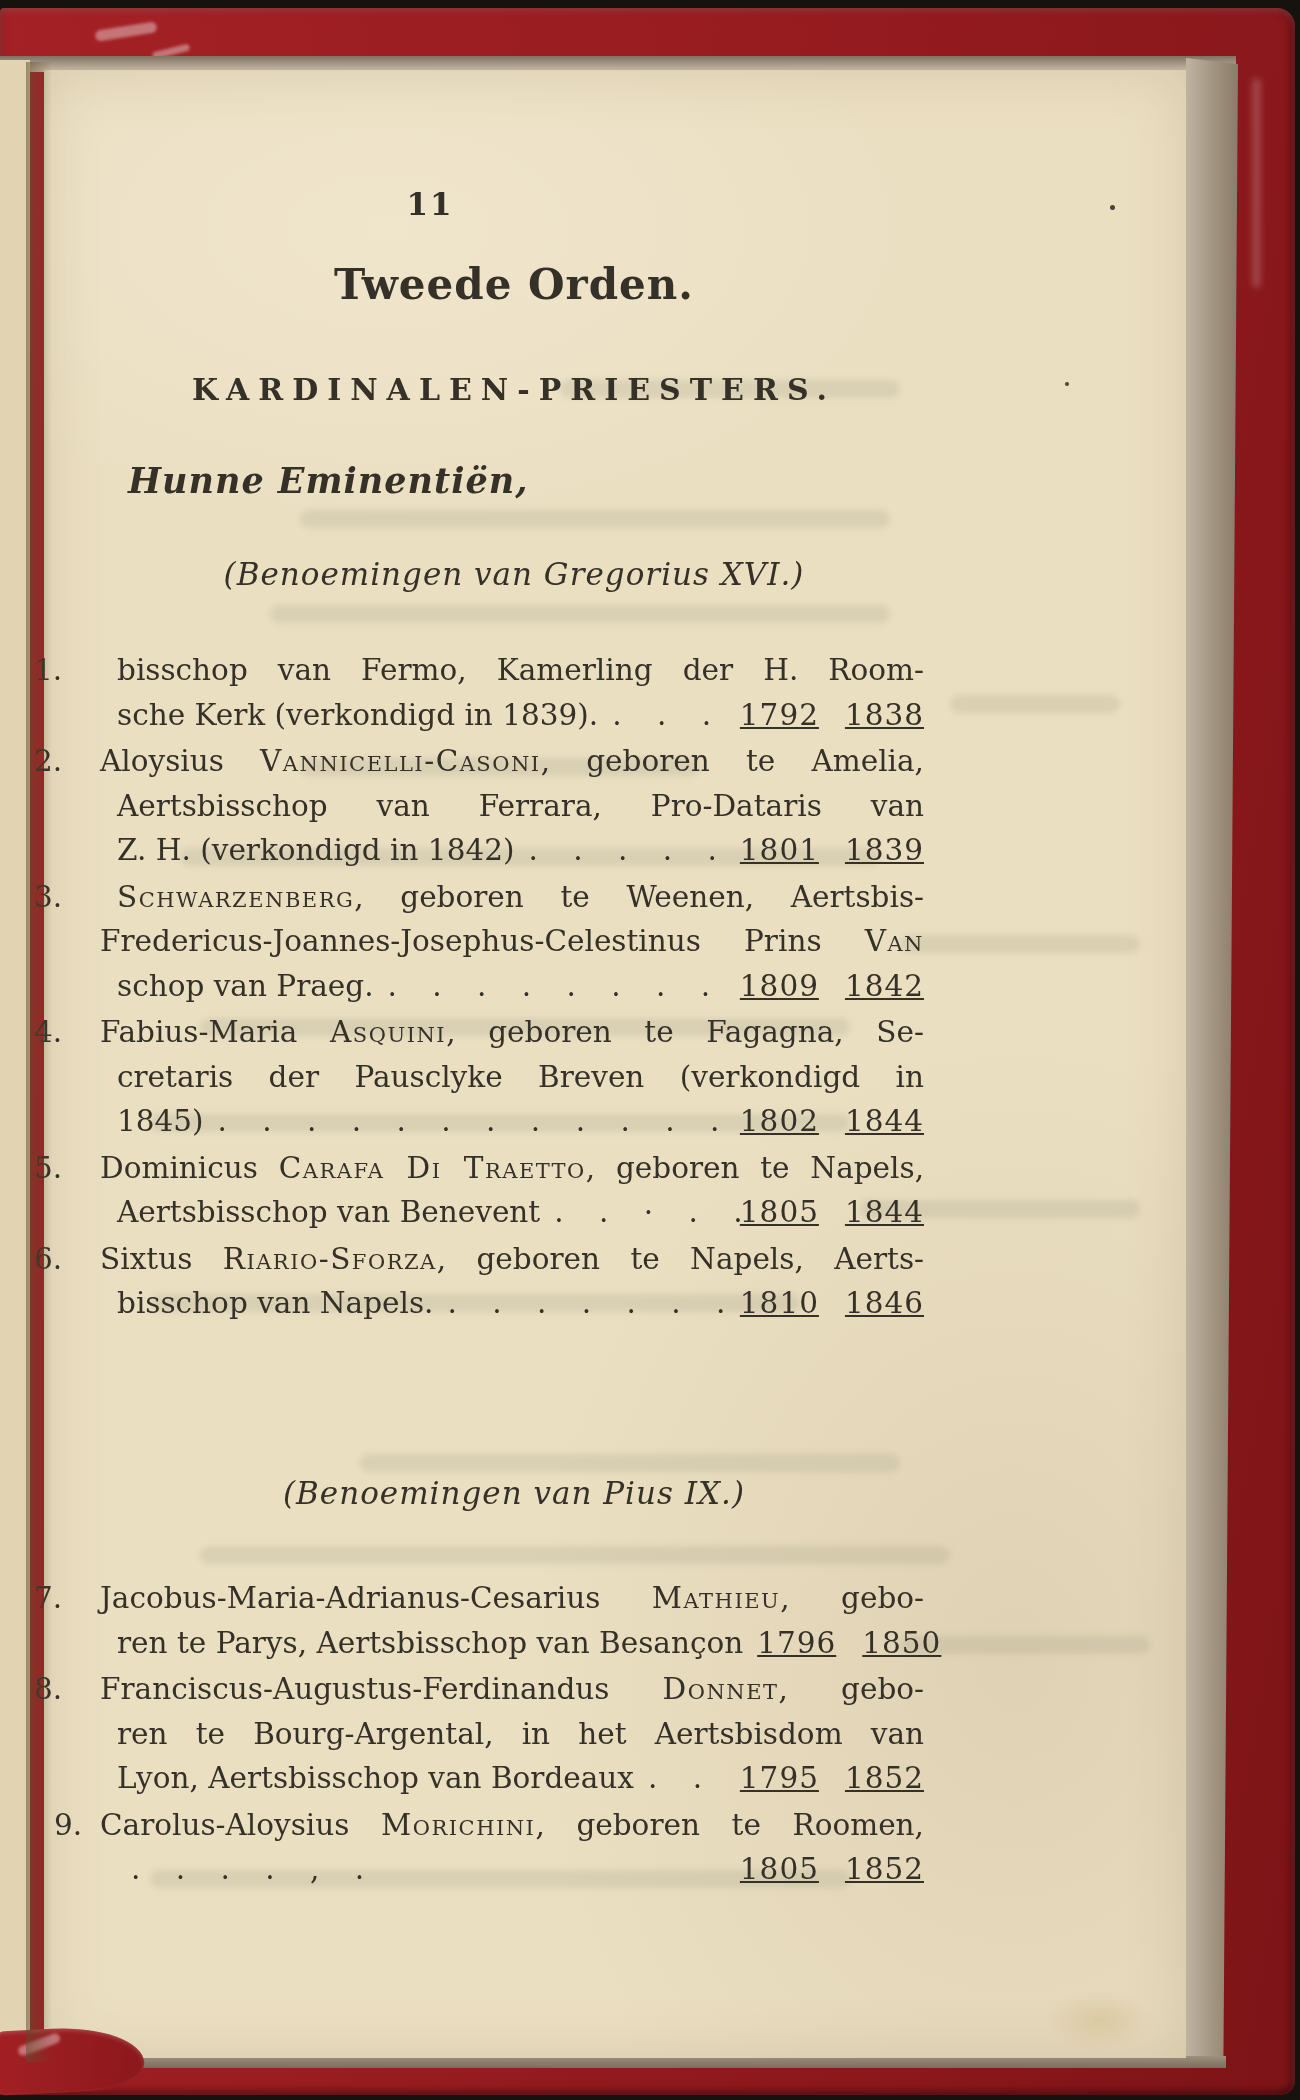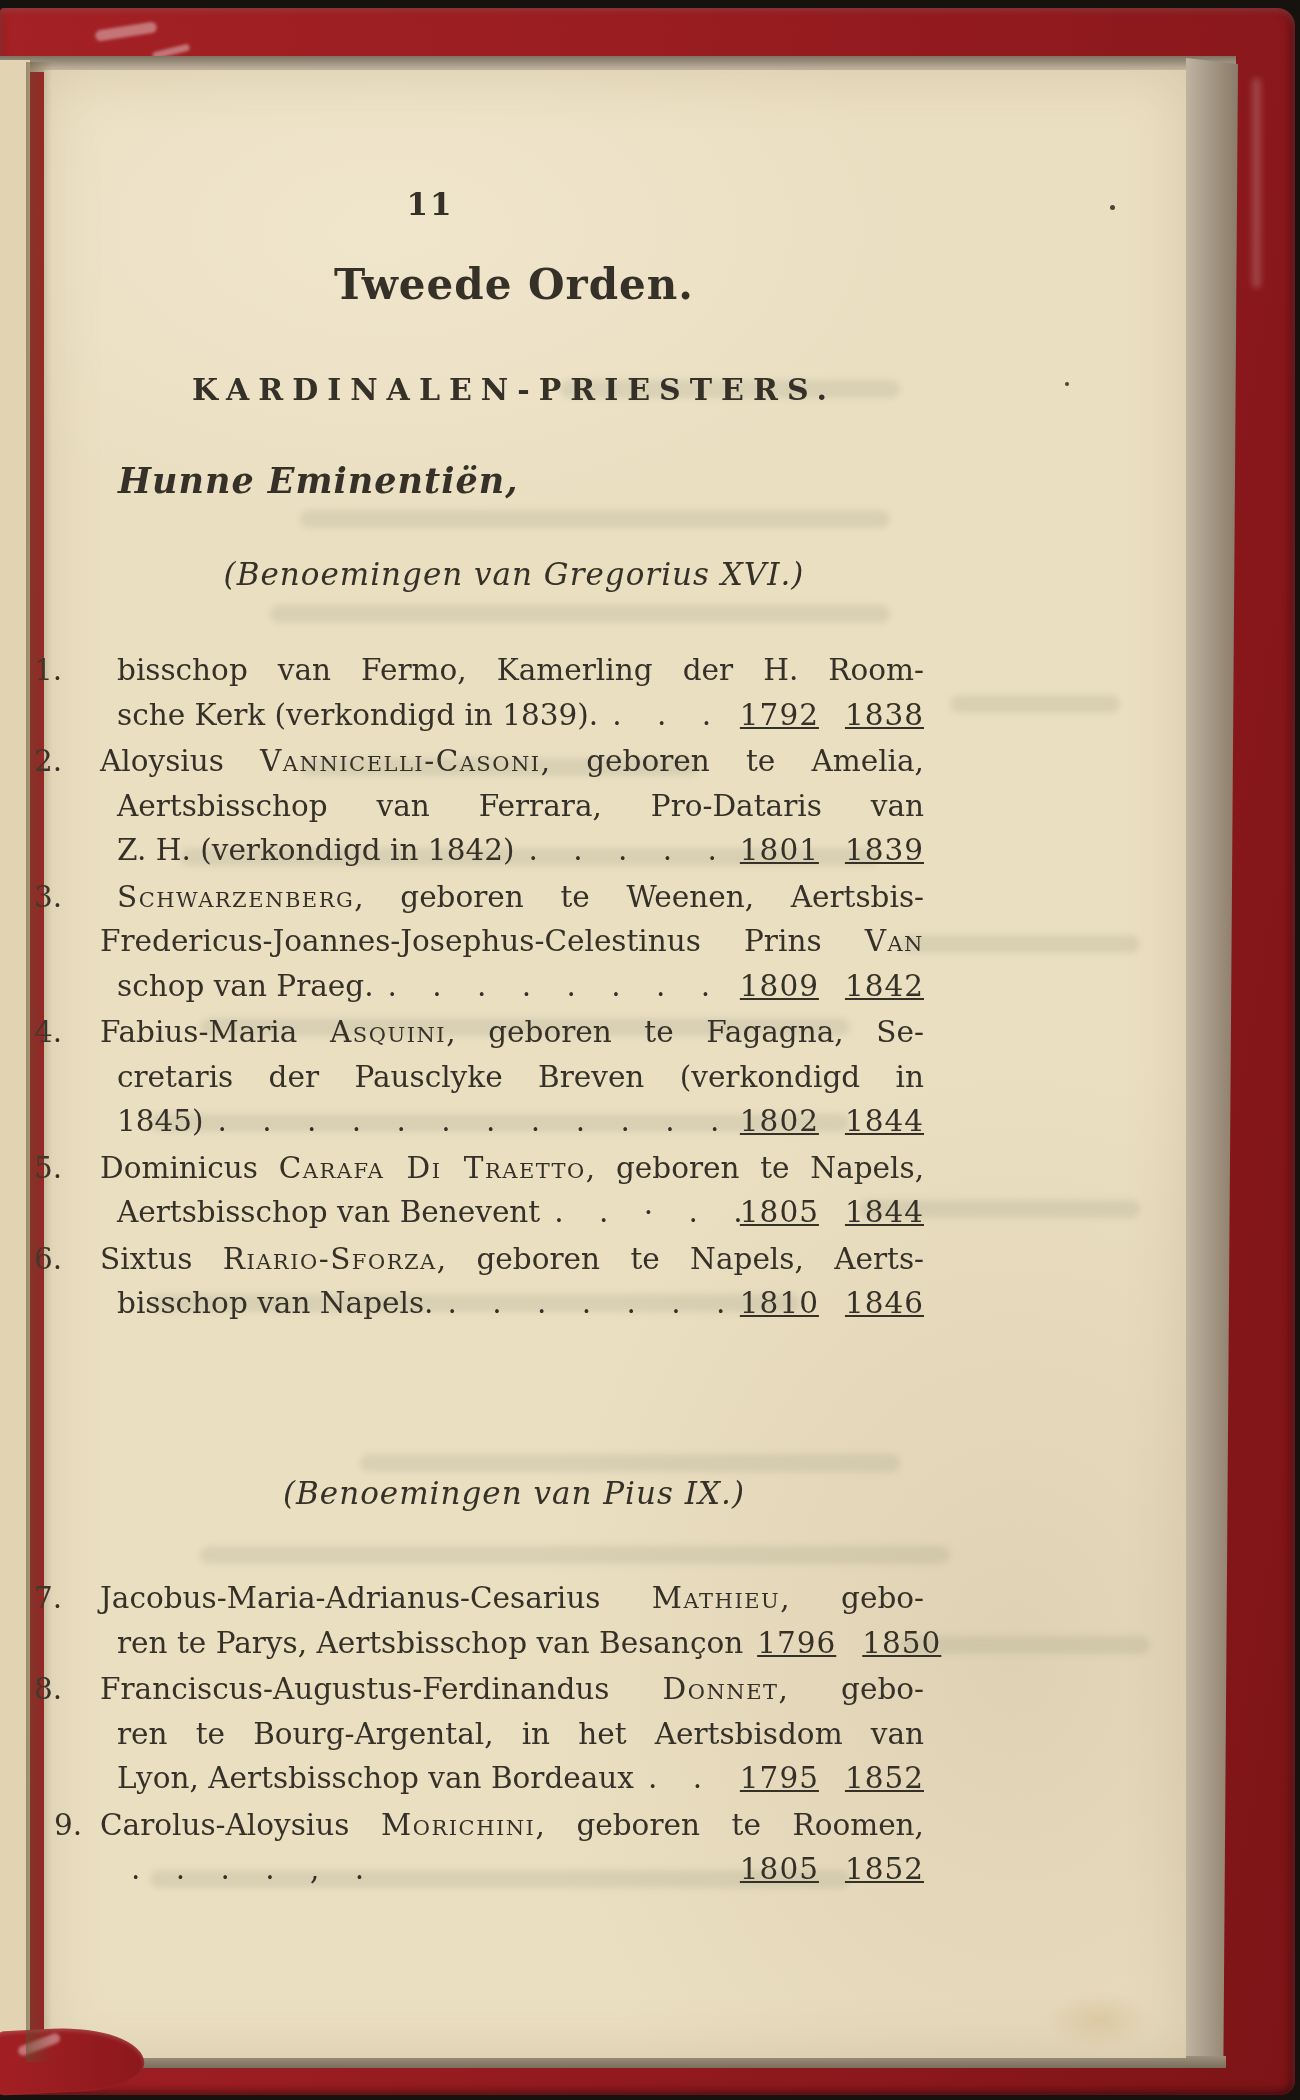--- a/index.html
+++ b/index.html
@@ -55,21 +55,21 @@
   .stain{position:absolute;left:1000px;top:1920px;width:110px;height:60px;border-radius:50%;
     background:radial-gradient(rgba(190,150,80,.22),rgba(190,150,80,0) 70%);}
   .speck{position:absolute;background:#4a443a;border-radius:50%;}
   
   .pgnum{position:absolute;top:72px;left:0;width:772px;text-align:center;
     font-size:31px;font-weight:bold;letter-spacing:2px;margin-top:44px;}
   .title{position:absolute;top:190px;left:10px;width:920px;text-align:center;
     font-size:42px;font-weight:bold;letter-spacing:1px;}
   .subtitle{position:absolute;top:302px;left:10px;width:920px;text-align:center;
     font-size:30px;font-weight:bold;letter-spacing:9px;}
-  .salutation{position:absolute;top:390px;left:74px;
+  .salutation{position:absolute;top:390px;left:84px;
     font-size:35px;font-style:italic;font-weight:bold;letter-spacing:1px;}
   .sec-heading{position:absolute;left:10px;width:920px;text-align:center;
     font-size:31px;font-style:italic;letter-spacing:1px;}
   .sec0-heading{top:486px;}
   .sec1-heading{top:1405px;}
   .entries{position:absolute;left:-10px;width:890px;}
   .sec0-entries{top:578px;}
   .sec1-entries{top:1506px;}
   .entry{position:relative;padding-left:10px;margin-bottom:2px;font-size:29.5px;}
   .entry .num{position:absolute;left:0;top:0;width:46px;line-height:44.5px;}

